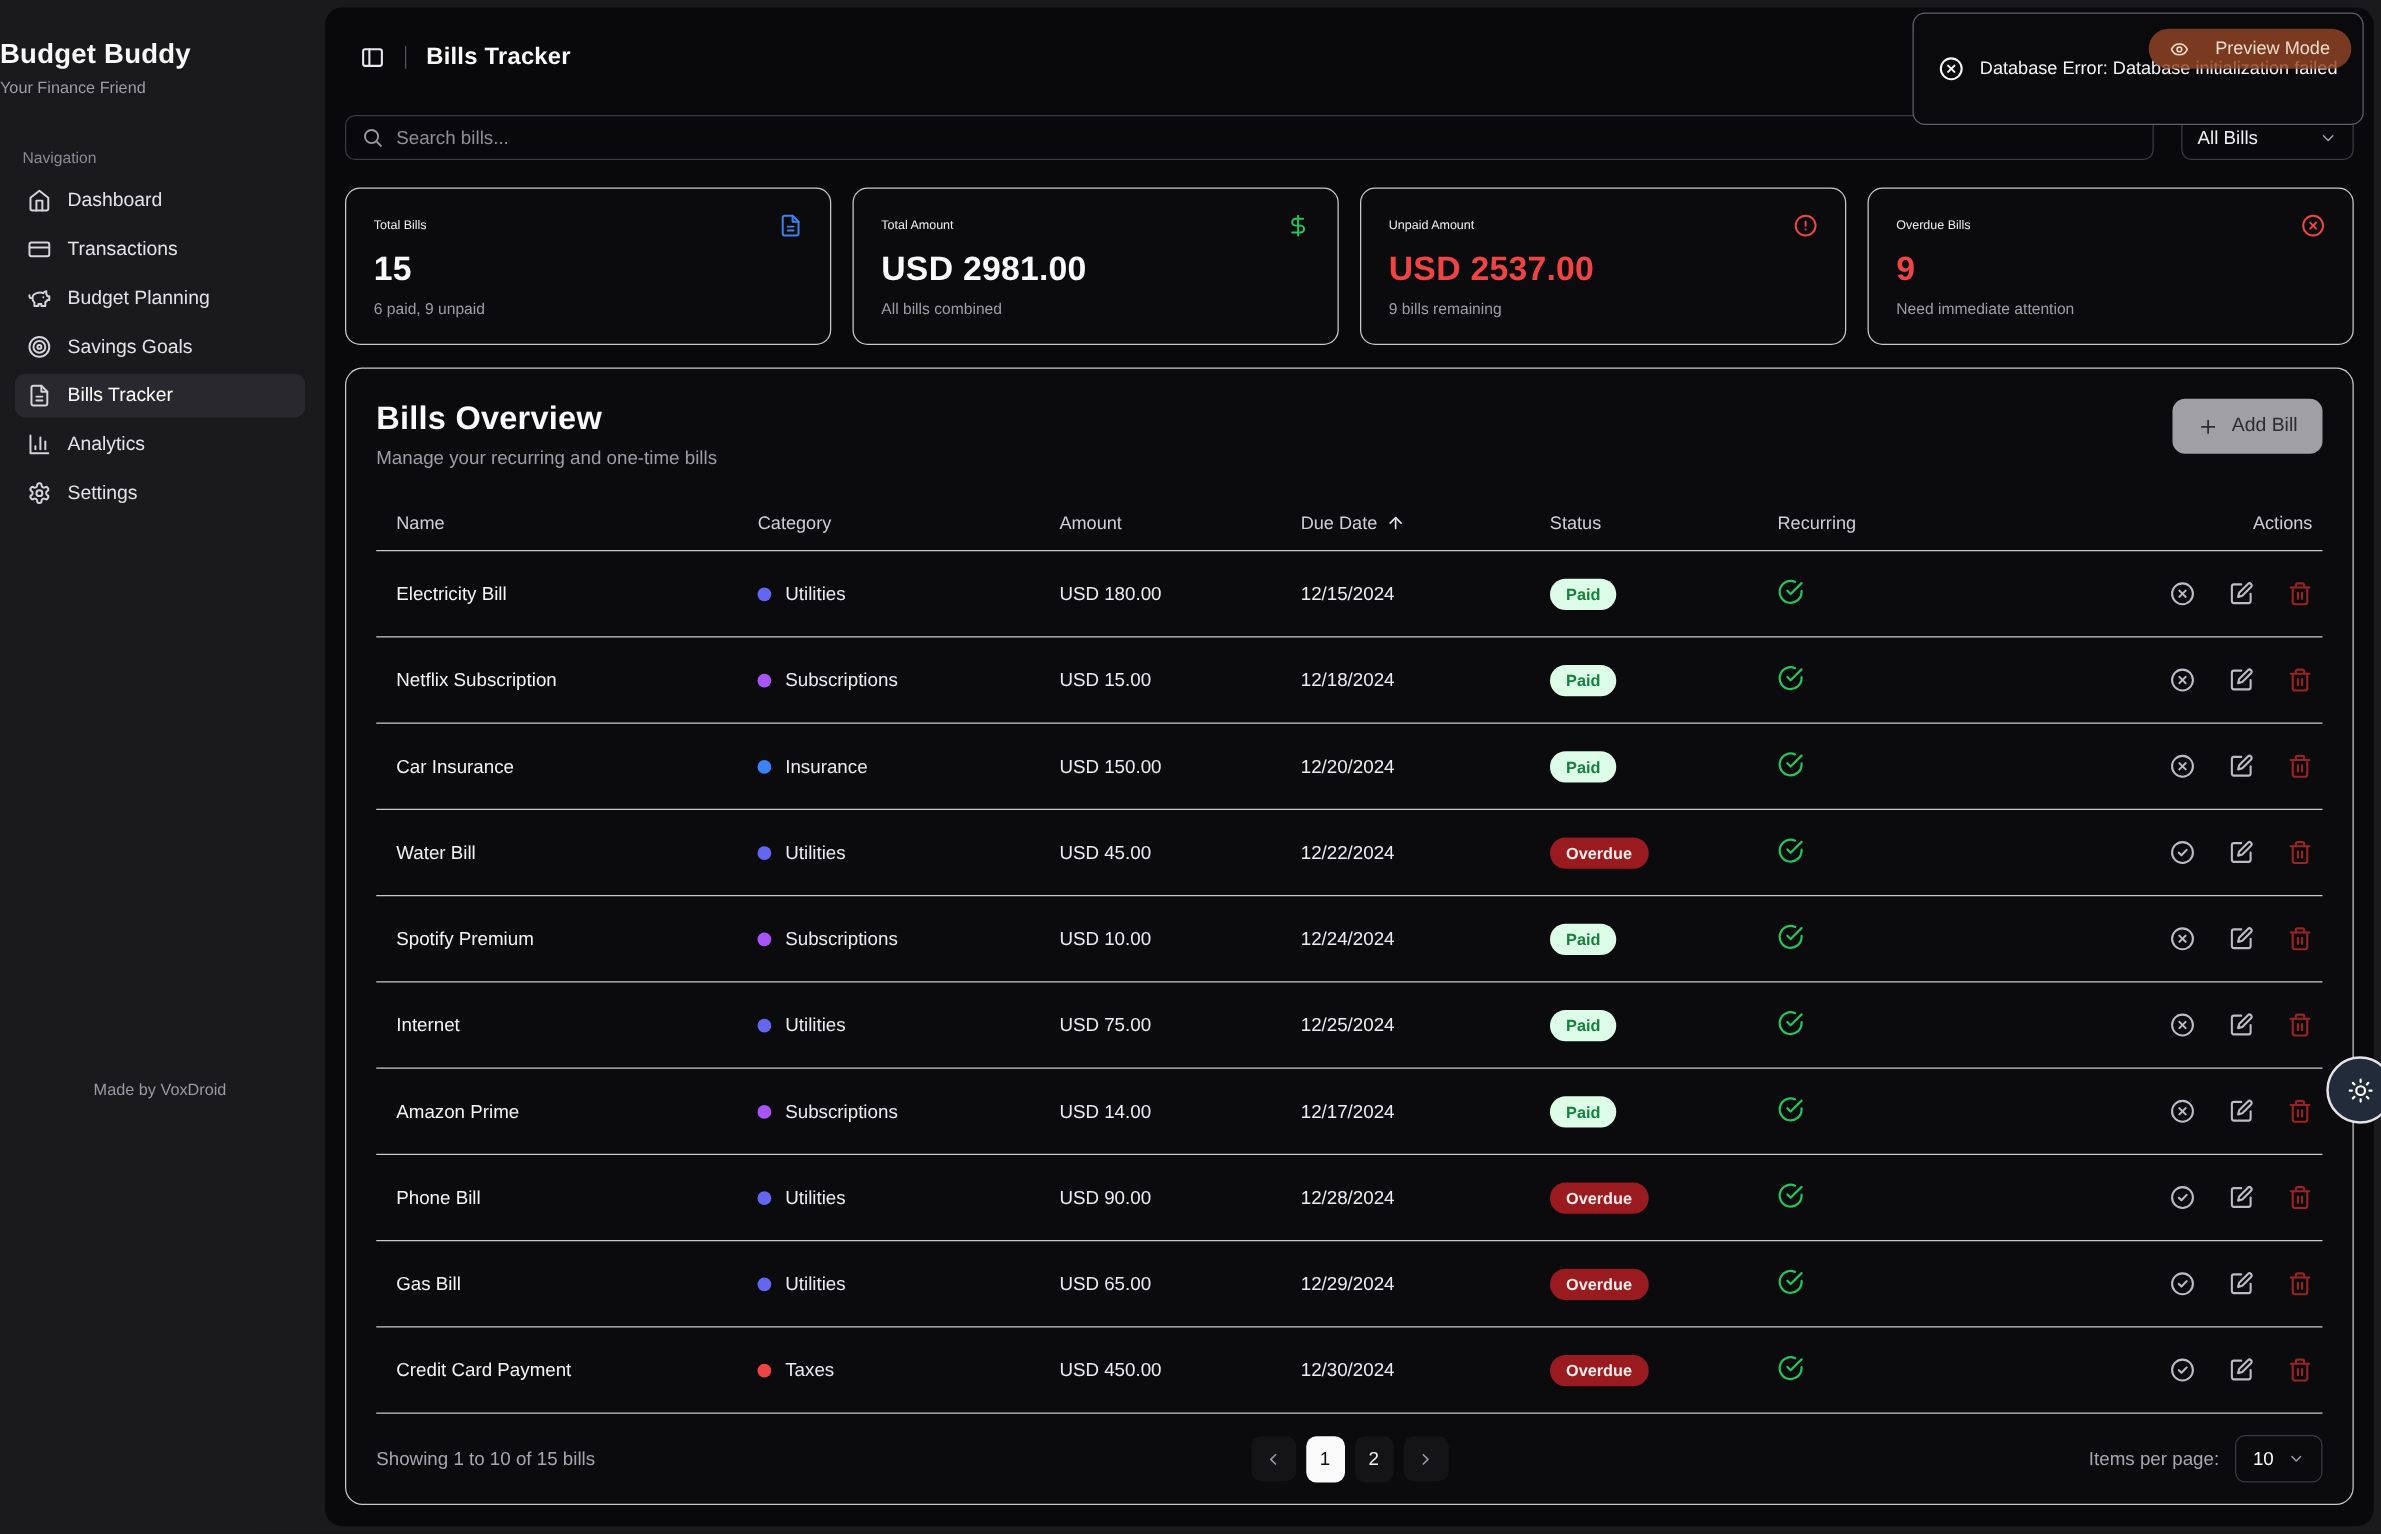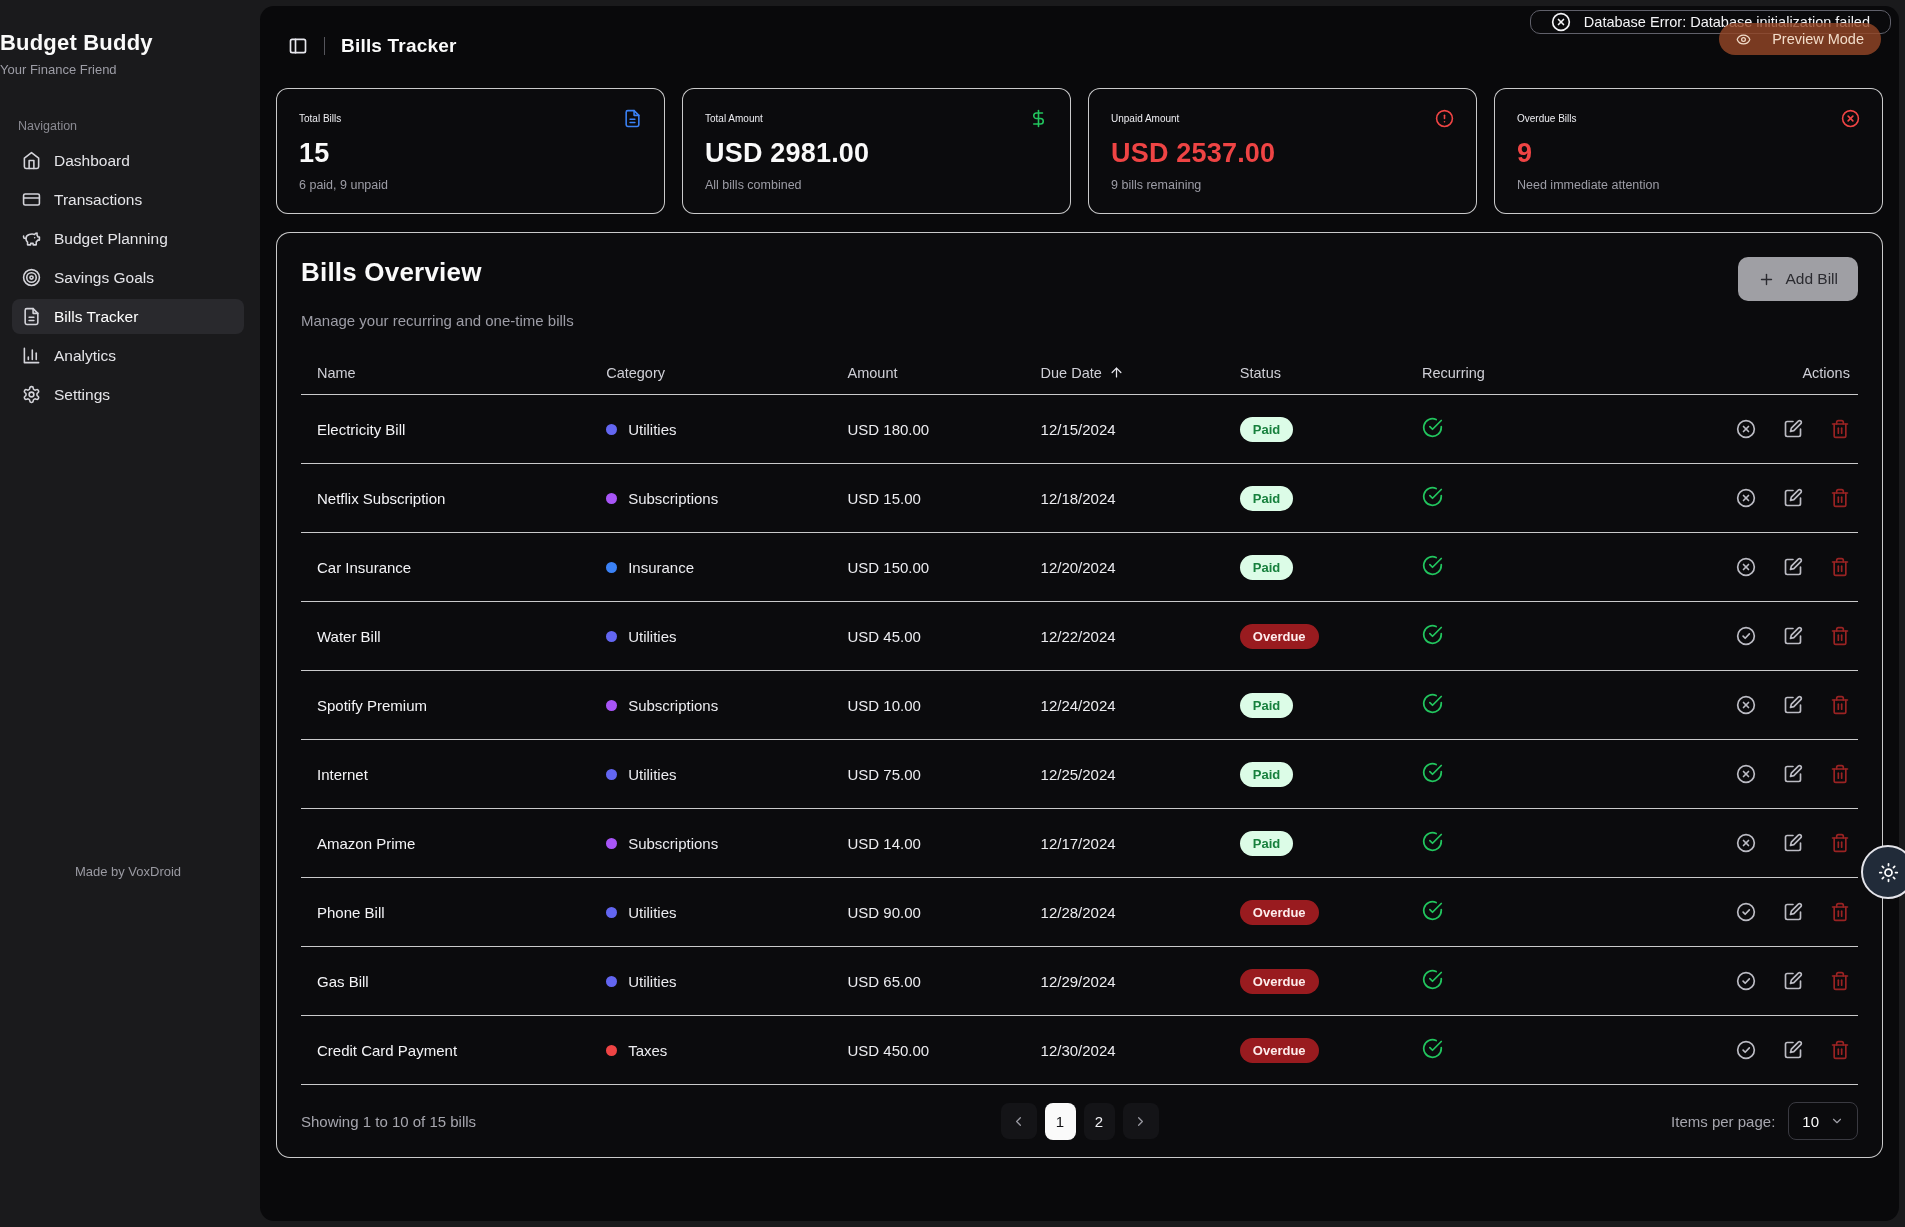--- a/index.html
+++ b/index.html
@@ -48,21 +48,21 @@
   .stat-top { display:flex; align-items:center; justify-content:space-between; }
   .stat-label { font-size:10px; color:#ededf1; }
   .stat-ic { width:19px; height:19px; }
   .stat-value { margin-top:10px; font-size:27px; font-weight:bold; letter-spacing:.2px; }
   .stat-sub { margin-top:9px; font-size:12.5px; color:var(--text-muted); }
 
   
   .overview { margin-top:18px; background:var(--bg-card); border:1px solid var(--sep); border-radius:14px; padding:24px 24px 0; }
   .ov-head { display:flex; align-items:flex-start; justify-content:space-between; }
   .ov-title { font-size:26px; font-weight:bold; letter-spacing:.2px; }
-  .ov-sub { margin-top:24px; font-size:15px; color:var(--text-muted); }
+  .ov-sub { margin-top:8px; font-size:15px; color:var(--text-muted); }
   .add-btn { display:flex; align-items:center; gap:10px; height:44px; padding:0 20px; border-radius:10px; background:#9f9fa4; color:#2b2b30; font-size:15.5px; font-weight:500; }
   .add-btn .ic { width:17px; height:17px; }
 
   
   .t-grid { display:grid; grid-template-columns:19.6% 15.5% 12.4% 12.8% 11.7% 19.4% 8.6%; align-items:center; }
   .t-head { margin-top:22px; height:44px; border-bottom:1px solid var(--sep); }
   .th { display:flex; align-items:center; gap:7px; font-size:14.5px; color:#cfcfd6; }
   .th:first-child { padding-left:16px; }
   .th:last-child { justify-content:flex-end; padding-right:8px; }
   .sort-ic { width:15px; height:15px; color:#e6e6ec; }
@@ -86,21 +86,21 @@
   .pager { position:absolute; left:50%; transform:translateX(-50%); display:flex; align-items:center; gap:8px; }
   .pg-nav { width:36px; height:36px; display:flex; align-items:center; justify-content:center; background:#141417; border-radius:8px; color:#9a9aa2; }
   .pg-nav .ic { width:15px; height:15px; }
   .pg-num { min-width:31px; height:37px; border-radius:8px; font-size:15px; color:#f0f0f4; background:#141417; }
   .pg-num.active { background:#fafafa; color:#101013; font-weight:500; }
   .ipp { margin-left:auto; display:flex; align-items:center; gap:13px; font-size:15px; color:#a6a6ae; }
   .ipp-select { display:flex; align-items:center; gap:11px; height:38px; padding:0 13px; border:1px solid var(--border-subtle); border-radius:8px; color:#fafafa; font-size:15px; }
   .ipp-select .ic { width:14px; height:14px; color:#a0a0a8; }
 
   
-  .toast { position:absolute; top:10px; right:14px; z-index:20; display:flex; align-items:center; gap:13px; padding:1px 20px; background:#0a0a0c; border:1px solid #60606a; border-radius:10px; font-size:14.5px; color:#f4f4f7; }
+  .toast { position:absolute; top:10px; right:14px; z-index:20; display:flex; align-items:center; gap:13px; padding:34px 20px; background:#0a0a0c; border:1px solid #60606a; border-radius:10px; font-size:14.5px; color:#f4f4f7; }
   .toast .ic { width:20px; height:20px; color:#f4f4f7; }
   .preview-badge { position:absolute; top:23px; right:24px; z-index:30; display:flex; align-items:center; gap:21px; padding:8px 17px; border-radius:999px; background:var(--rust-badge); color:var(--rust-text); font-size:14.5px; }
   .preview-badge .ic { width:15px; height:15px; }
   .theme-btn { position:absolute; top:845px; right:-10px; z-index:40; width:54px; height:54px; border-radius:50%; background:#212b39; border:2px solid #e4e4ea; display:flex; align-items:center; justify-content:center; color:#fff; }
   .theme-btn .ic { width:21px; height:21px; }
 </style>
 </head>
 <body>
 
 <aside class="sidebar">
@@ -190,20 +190,39 @@
           <svg viewBox="0 0 24 24" fill="none" stroke="currentColor" stroke-width="2" stroke-linecap="round" stroke-linejoin="round">
             <rect x="3" y="4" width="18" height="16" rx="2"></rect>
             <line x1="9" y1="4" x2="9" y2="20"></line>
           </svg>
         </span>
       </button>
     <div class="vsep"></div>
     <h1 class="page-title">Bills Tracker</h1>
   </div>
 
+  <div class="searchrow">
+    <div class="search">
+      <span class="ic">
+          <svg viewBox="0 0 24 24" fill="none" stroke="currentColor" stroke-width="2" stroke-linecap="round" stroke-linejoin="round">
+            <circle cx="11" cy="11" r="7"></circle>
+            <line x1="21" y1="21" x2="16.2" y2="16.2"></line>
+          </svg>
+        </span>
+      <input placeholder="Search bills..." style="">
+    </div>
+    <button class="select">
+      <span>All Bills</span>
+      <span class="ic">
+          <svg viewBox="0 0 24 24" fill="none" stroke="currentColor" stroke-width="2" stroke-linecap="round" stroke-linejoin="round">
+            <path d="m6 9 6 6 6-6"></path>
+          </svg>
+        </span>
+    </button>
+  </div>
 
   <div class="stats">
       <div class="stat-card">
     <div class="stat-top">
           <span class="stat-label">Total Bills</span>
           <span class="ic stat-ic" style="color:#3b82f6">
             <svg viewBox="0 0 24 24" fill="none" stroke="currentColor" stroke-width="2" stroke-linecap="round" stroke-linejoin="round">
               <path d="M14 2H6a2 2 0 0 0-2 2v16a2 2 0 0 0 2 2h12a2 2 0 0 0 2-2V8z"></path>
               <path d="M14 2v6h6"></path>
               <line x1="9" y1="13" x2="15" y2="13"></line>

